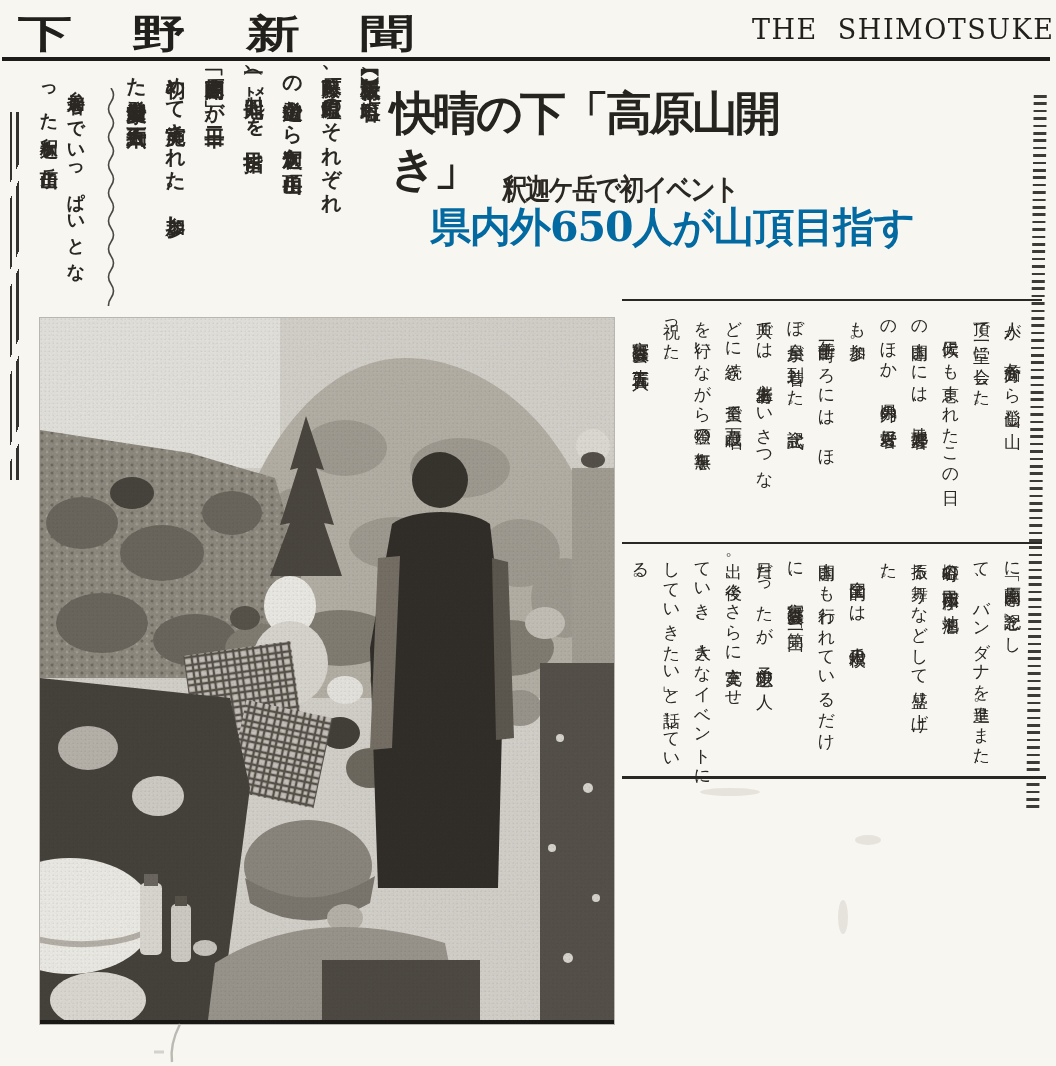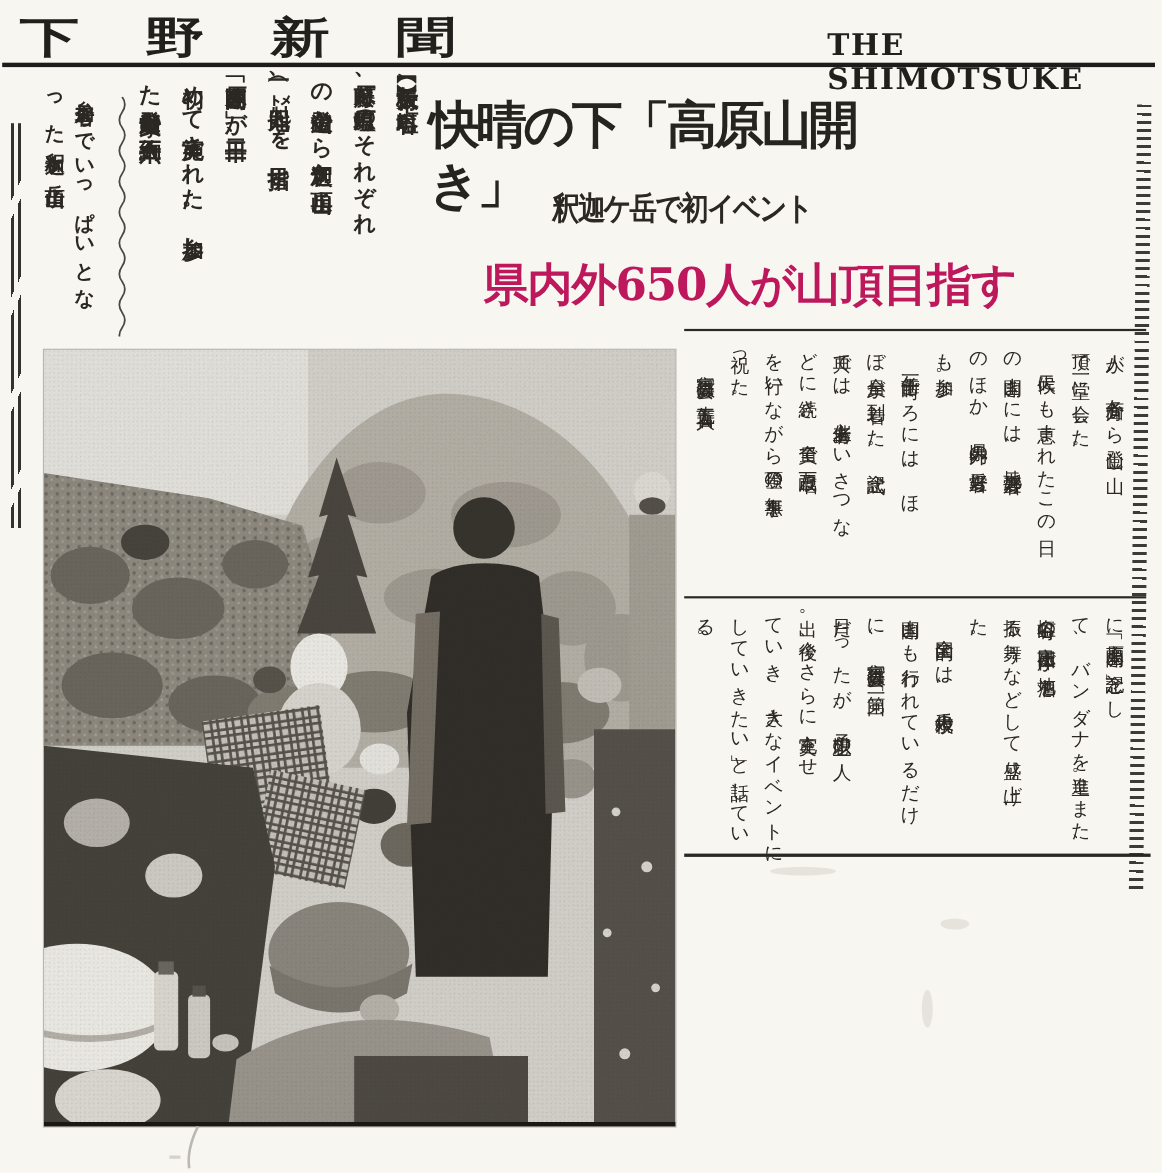--- a/index.html
+++ b/index.html
@@ -11,21 +11,21 @@
   }
   .abs{position:absolute;}
   
   .masthead-title{
     left:18px;top:14px;display:flex;gap:60px;
     font-size:54px;font-weight:900;line-height:1;
     transform:scaleY(.72);transform-origin:top left;
     color:#22201c;
   }
   .masthead-latin{
-    left:752px;top:26px;font-size:27px;font-weight:700;
+    left:752px;top:14px;font-size:27px;font-weight:400;
     letter-spacing:1.5px;word-spacing:10px;color:#22201c;
   }
   .masthead-rule{left:2px;top:57px;width:1048px;height:4px;background:#1d1c1a;}
   
   .torn-edge-left{
     left:10px;top:112px;width:10px;height:368px;
     background:
       repeating-linear-gradient(115deg,transparent 0 30px,#f7f6f1 30px 37px),
       repeating-linear-gradient(to right,#34322e 0 2.5px,transparent 2.5px 6.5px,#34322e 6.5px 9px,transparent 9px 10px);
   }
@@ -38,22 +38,22 @@
   .headline-main{
     left:390px;top:86px;width:440px;
     font-size:46px;font-weight:700;letter-spacing:-3px;line-height:1.2;color:#26241f;
   }
   .headline-sub{
     left:440px;top:170px;width:360px;text-align:center;
     font-size:29px;font-weight:600;letter-spacing:-2px;color:#2b2823;
     transform:scaleX(.86);transform-origin:center;
   }
   .headline-second{
-    left:430px;top:232px;width:494px;text-align:right;
-    font-size:41px;font-weight:800;letter-spacing:-1px;color:#be185d;
+    left:430px;top:200px;width:494px;text-align:left;
+    font-size:41px;font-weight:800;letter-spacing:-1px;color:#0369a1;
   }
   
   .vtext{
     writing-mode:vertical-rl;text-orientation:mixed;white-space:pre-line;
     color:#2b2823;
   }
   .lead-block{
     right:666px;top:62px;height:258px;
     font-size:20px;line-height:39px;letter-spacing:.5px;font-weight:600;
   }

